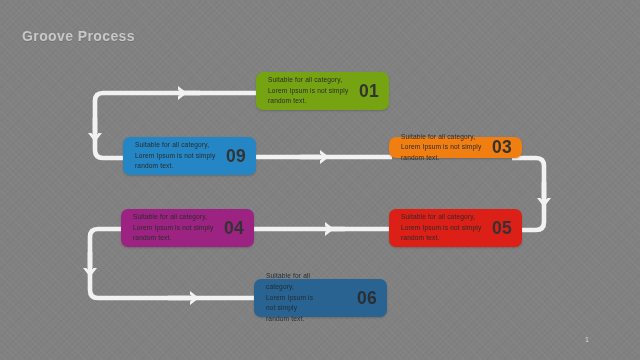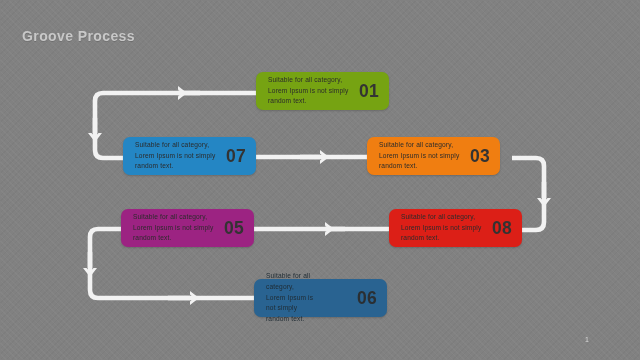--- a/index.html
+++ b/index.html
@@ -125,36 +125,36 @@
     </g>
   </svg>
 
   <div class="step" style="left:256px; top:72px; width:133px; height:38px; background:#76a312;">
     <span class="txt">Suitable for all category, Lorem Ipsum is not simply random text.</span>
     <span class="num">01</span>
   </div>
 
   <div class="step" style="left:123px; top:137px; width:133px; height:38px; background:#2486c4;">
     <span class="txt">Suitable for all category, Lorem Ipsum is not simply random text.</span>
-    <span class="num">07</span>
+    <span class="num">09</span>
   </div>
 
-  <div class="step" style="left:367px; top:137px; width:133px; height:38px; background:#f07e11;">
+  <div class="step" style="left:389px; top:137px; width:133px; height:21px; background:#f07e11;">
     <span class="txt">Suitable for all category, Lorem Ipsum is not simply random text.</span>
     <span class="num">03</span>
   </div>
 
   <div class="step" style="left:389px; top:209px; width:133px; height:38px; background:#dc1f17;">
     <span class="txt">Suitable for all category, Lorem Ipsum is not simply random text.</span>
-    <span class="num">08</span>
+    <span class="num">05</span>
   </div>
 
   <div class="step" style="left:121px; top:209px; width:133px; height:38px; background:#9c2382;">
     <span class="txt">Suitable for all category, Lorem Ipsum is not simply random text.</span>
-    <span class="num">05</span>
+    <span class="num">04</span>
   </div>
 
   <div class="step dark" style="left:254px; top:279px; width:133px; height:38px; background:#296391;">
     <span class="txt">Suitable for all category, Lorem Ipsum is not simply random text.</span>
     <span class="num">06</span>
   </div>
 
   <div id="page-num">1</div>
 
 </div>

